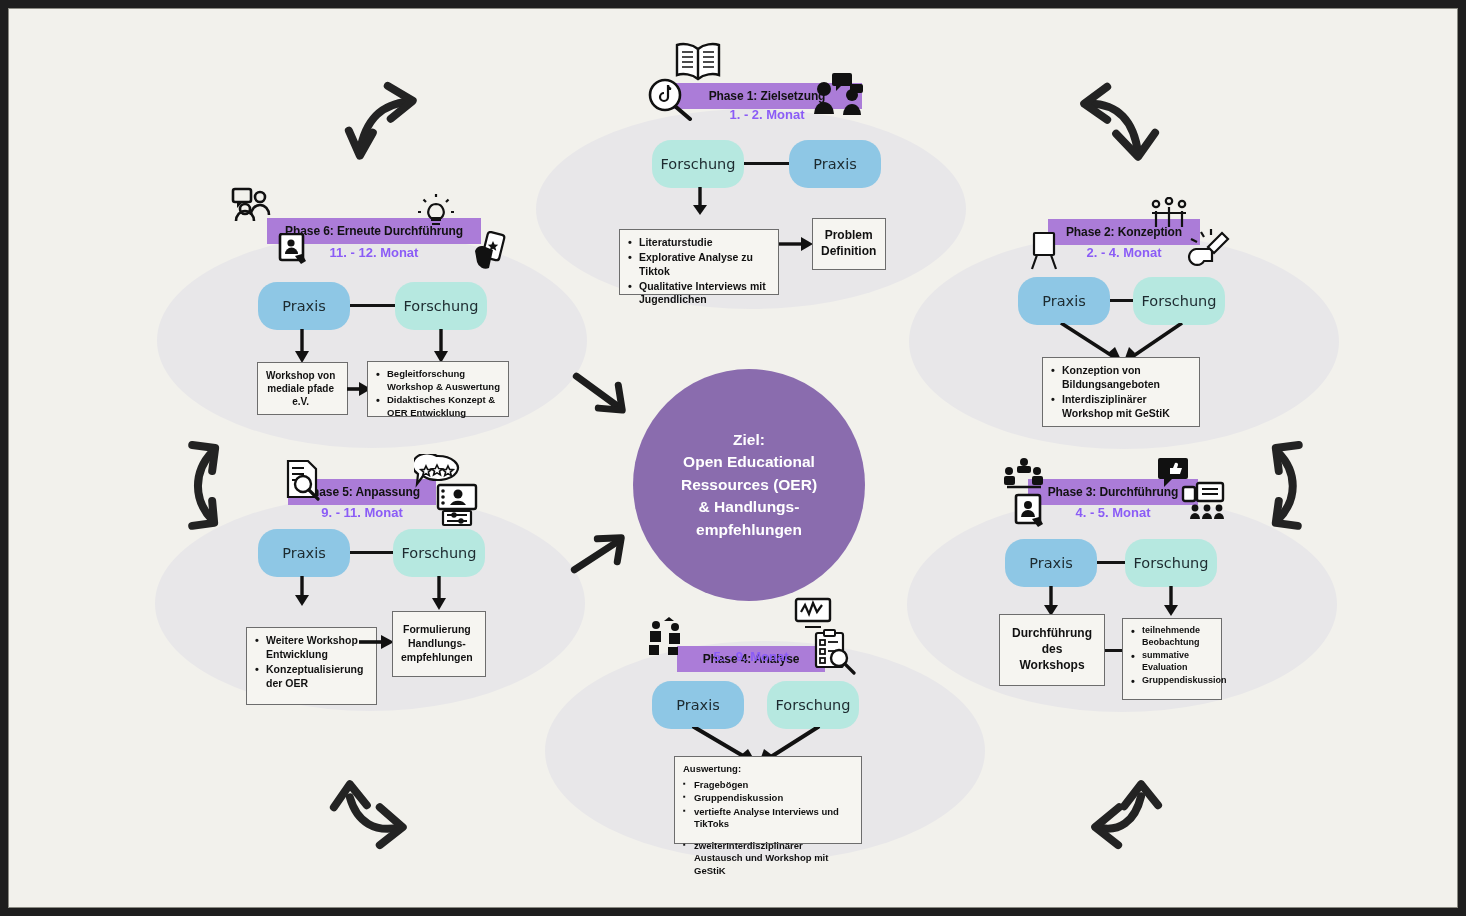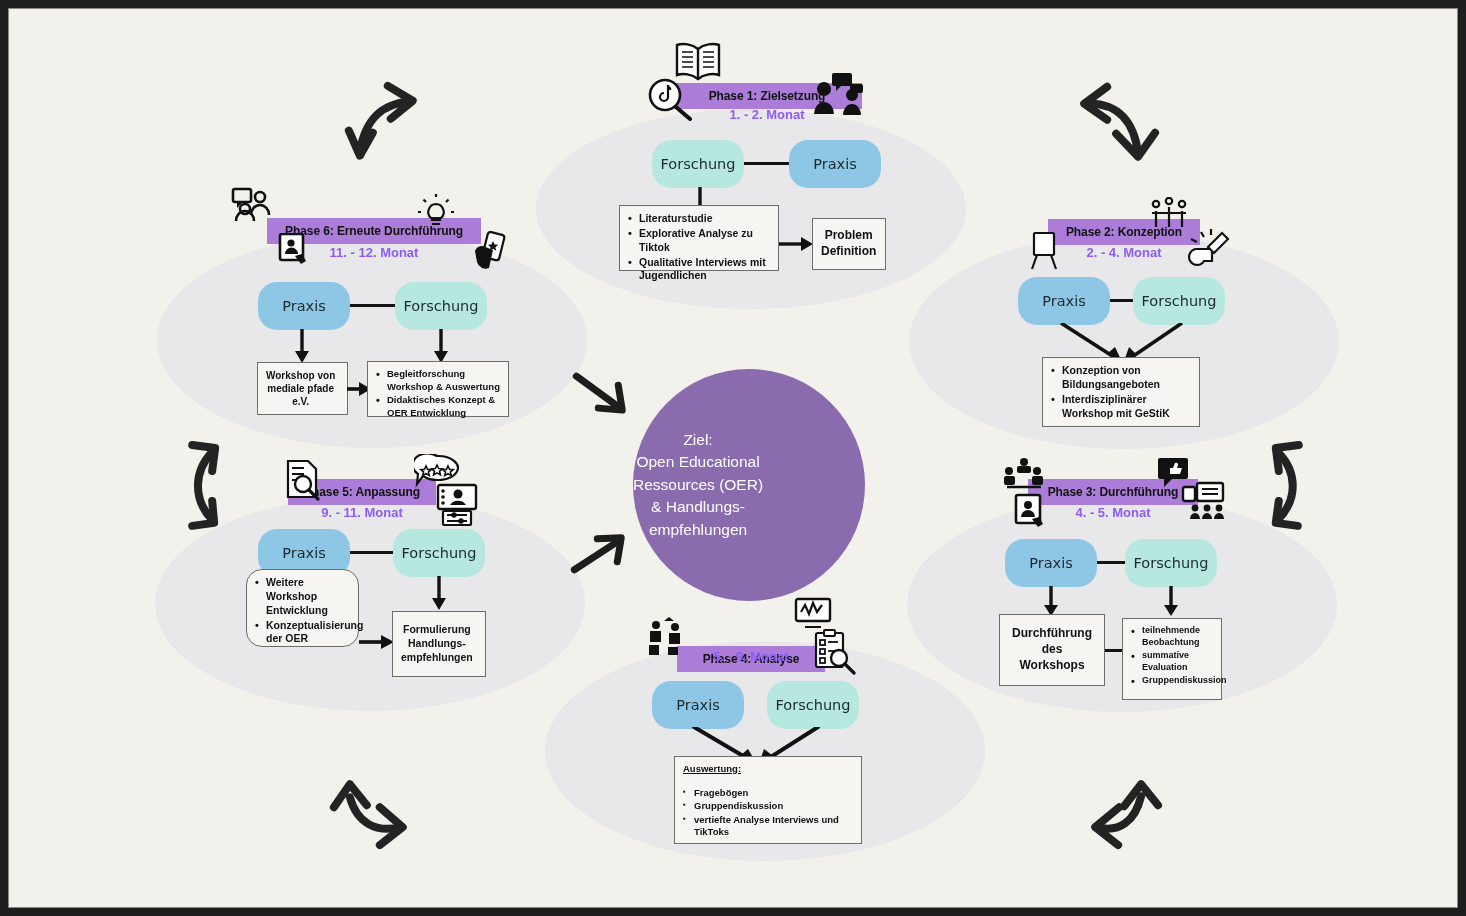--- a/index.html
+++ b/index.html
@@ -66,23 +66,23 @@
   .obox ul { list-style:none; }
   .obox ul li { position:relative; padding-left:11px; margin-bottom:1px; }
   .obox ul li:before {
     content:"\2022"; position:absolute; left:0; top:-1px; font-size:11px;
   }
   .obox.dashbul ul li:before { content:"\25AA"; font-size:8px; top:0px; }
   .goal {
     position:absolute;
     border-radius:50%;
     background:#8a6cae;
-    display:flex; align-items:center; 
+    display:flex; align-items:center; justify-content:center;
     text-align:center;
-    color:#fff; font-weight:normal; font-size:15.5px; line-height:1.45;
+    color:#fff; font-weight:bold; font-size:15.5px; line-height:1.45;
   }
   .connector { position:absolute; background:#141414; }
   .svgl { position:absolute; top:0; left:0; width:100%; height:100%; pointer-events:none; }
   .ico { position:absolute; }
 </style>
 </head>
 <body>
 
 <div id="frame">
 <div id="canvas">
@@ -185,21 +185,21 @@
     </div>
     <div class="pbox praxis" style="left:780px;top:131px;width:92px;height:48px;">
       <span>Praxis</span>
     </div>
     <div class="connector" style="left:735px;top:153px;width:45px;height:3px;"></div>
     <svg class="ico" style="left:679px;top:178px;width:24px;height:28px;" viewBox="0 0 24 28">
       <path d="M12,0 L12,20" stroke="#111" stroke-width="3.4"></path>
       <path d="M5,18 L12,28 L19,18 z" fill="#111"></path>
     </svg>
 
-    <div class="obox" style="left:610px;top:196px;width:160px;height:66px;">
+    <div class="obox" style="left:610px;top:220px;width:160px;height:66px;">
       <ul>
         <li>Literaturstudie</li>
         <li>Explorative Analyse zu Tiktok</li>
         <li>Qualitative Interviews mit Jugendlichen</li>
       </ul>
     </div>
     <svg class="ico" style="left:770px;top:224px;width:34px;height:22px;" viewBox="0 0 34 22">
       <path d="M0,11 L24,11" stroke="#111" stroke-width="3.4"></path>
       <path d="M22,4 L34,11 L22,18 z" fill="#111"></path>
     </svg>
@@ -381,25 +381,26 @@
     </div>
 
     <svg class="ico" style="left:675px;top:718px;width:145px;height:40px;" viewBox="0 0 145 40">
       <path d="M10,0 L66,33" stroke="#111" stroke-width="4" stroke-linecap="round"></path>
       <path d="M57,28 L74,39 L64,22 z" fill="#111"></path>
       <path d="M134,0 L82,33" stroke="#111" stroke-width="4" stroke-linecap="round"></path>
       <path d="M88,28 L74,39 L80,22 z" fill="#111"></path>
     </svg>
 
     <div class="obox dashbul" style="left:665px;top:747px;width:188px;height:88px;font-size:9.5px;">
-      <div style="margin-bottom:11px;text-decoration:underline;">Auswertung:</div>
+      <div style="margin-bottom:3px;">Auswertung:</div>
       <ul>
         <li>Fragebögen</li>
         <li>Gruppendiskussion</li>
         <li>vertiefte Analyse Interviews und TikToks</li>
+        <li style="margin-top:9px;">zweiterInterdisziplinärer Austausch und Workshop mit GeStiK</li>
       </ul>
     </div>
   </div>
 
   <div class="phase">
     <div class="phase-title-bar" style="left:279px;top:470px;width:148px;">
       <span>Phase 5: Anpassung</span>
     </div>
     <div class="phase-month" style="left:279px;top:496px;width:148px;">9. - 11. Monat</div>
 
@@ -444,21 +445,21 @@
 
     <svg class="ico" style="left:281px;top:567px;width:24px;height:30px;" viewBox="0 0 24 30">
       <path d="M12,0 L12,21" stroke="#111" stroke-width="3.4"></path>
       <path d="M5,19 L12,30 L19,19 z" fill="#111"></path>
     </svg>
     <svg class="ico" style="left:418px;top:567px;width:24px;height:34px;" viewBox="0 0 24 34">
       <path d="M12,0 L12,24" stroke="#111" stroke-width="3.4"></path>
       <path d="M5,22 L12,34 L19,22 z" fill="#111"></path>
     </svg>
 
-    <div class="obox" style="left:237px;top:560px;width:113px;height:78px;border-radius:16px;">
+    <div class="obox" style="left:237px;top:618px;width:131px;height:78px;">
       <ul>
         <li>Weitere Workshop Entwicklung</li>
         <li>Konzeptualisierung der OER</li>
       </ul>
     </div>
     <svg class="ico" style="left:350px;top:622px;width:35px;height:22px;" viewBox="0 0 35 22">
       <path d="M0,11 L25,11" stroke="#111" stroke-width="3.6"></path>
       <path d="M22,4 L35,11 L22,18 z" fill="#111"></path>
     </svg>
     <div class="obox center" style="left:383px;top:602px;width:94px;height:66px;font-size:10.5px;">

